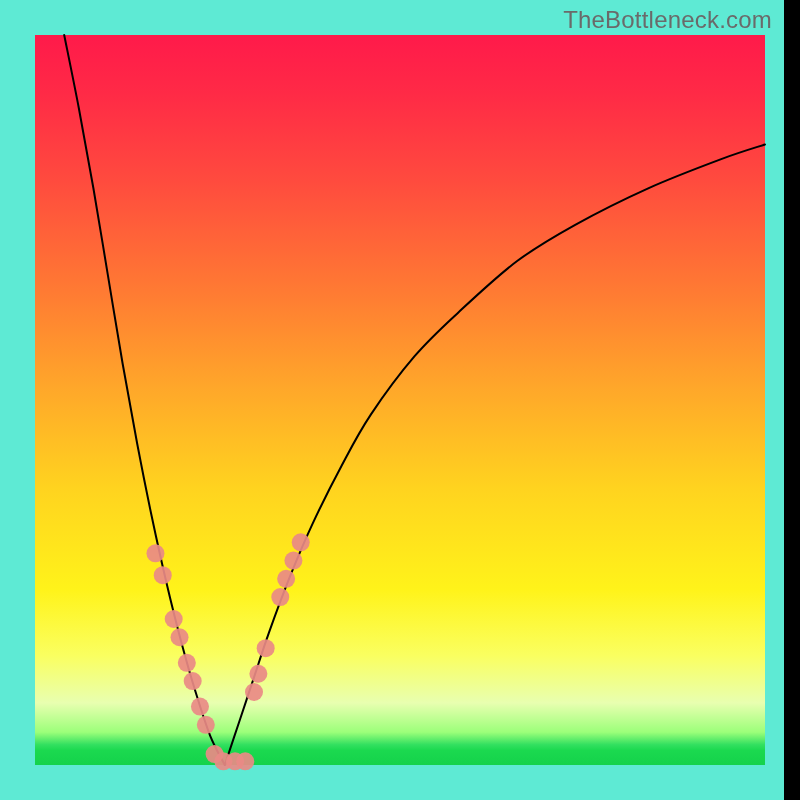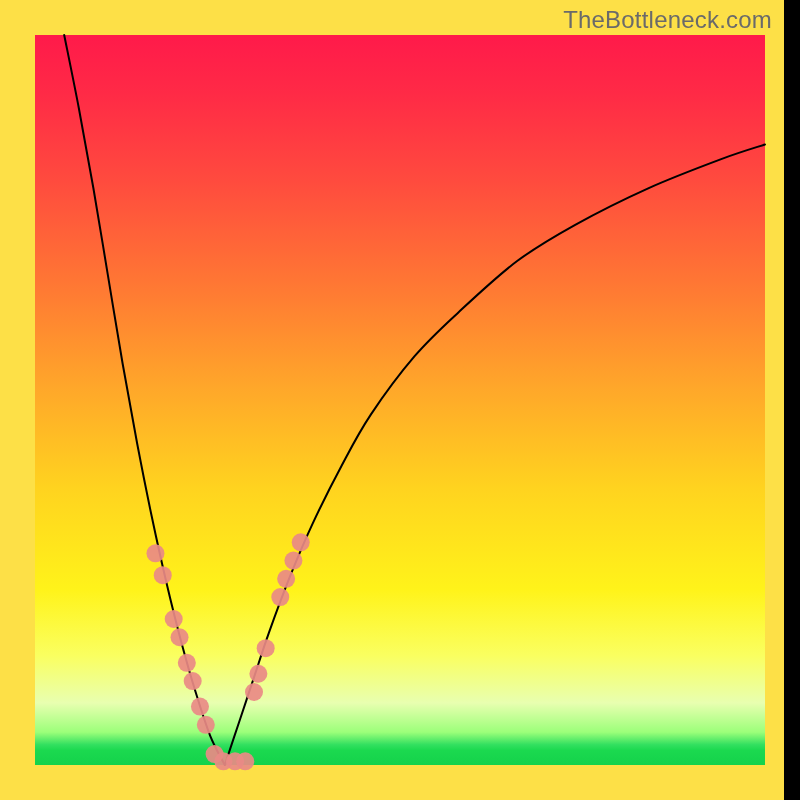--- a/index.html
+++ b/index.html
@@ -10,21 +10,21 @@
     background: #000;
     overflow: hidden;
     font-family: Arial, Helvetica, sans-serif;
   }
   .frame {
     position: absolute;
     left: 0;
     top: 0;
     width: 784px;
     height: 800px;
-    background: #fde047;
+    background: #5eead4;
   }
   .plot {
     position: absolute;
     left: 35px;
     top: 35px;
     width: 730px;
     height: 730px;
     
     background: linear-gradient(
       to bottom,

